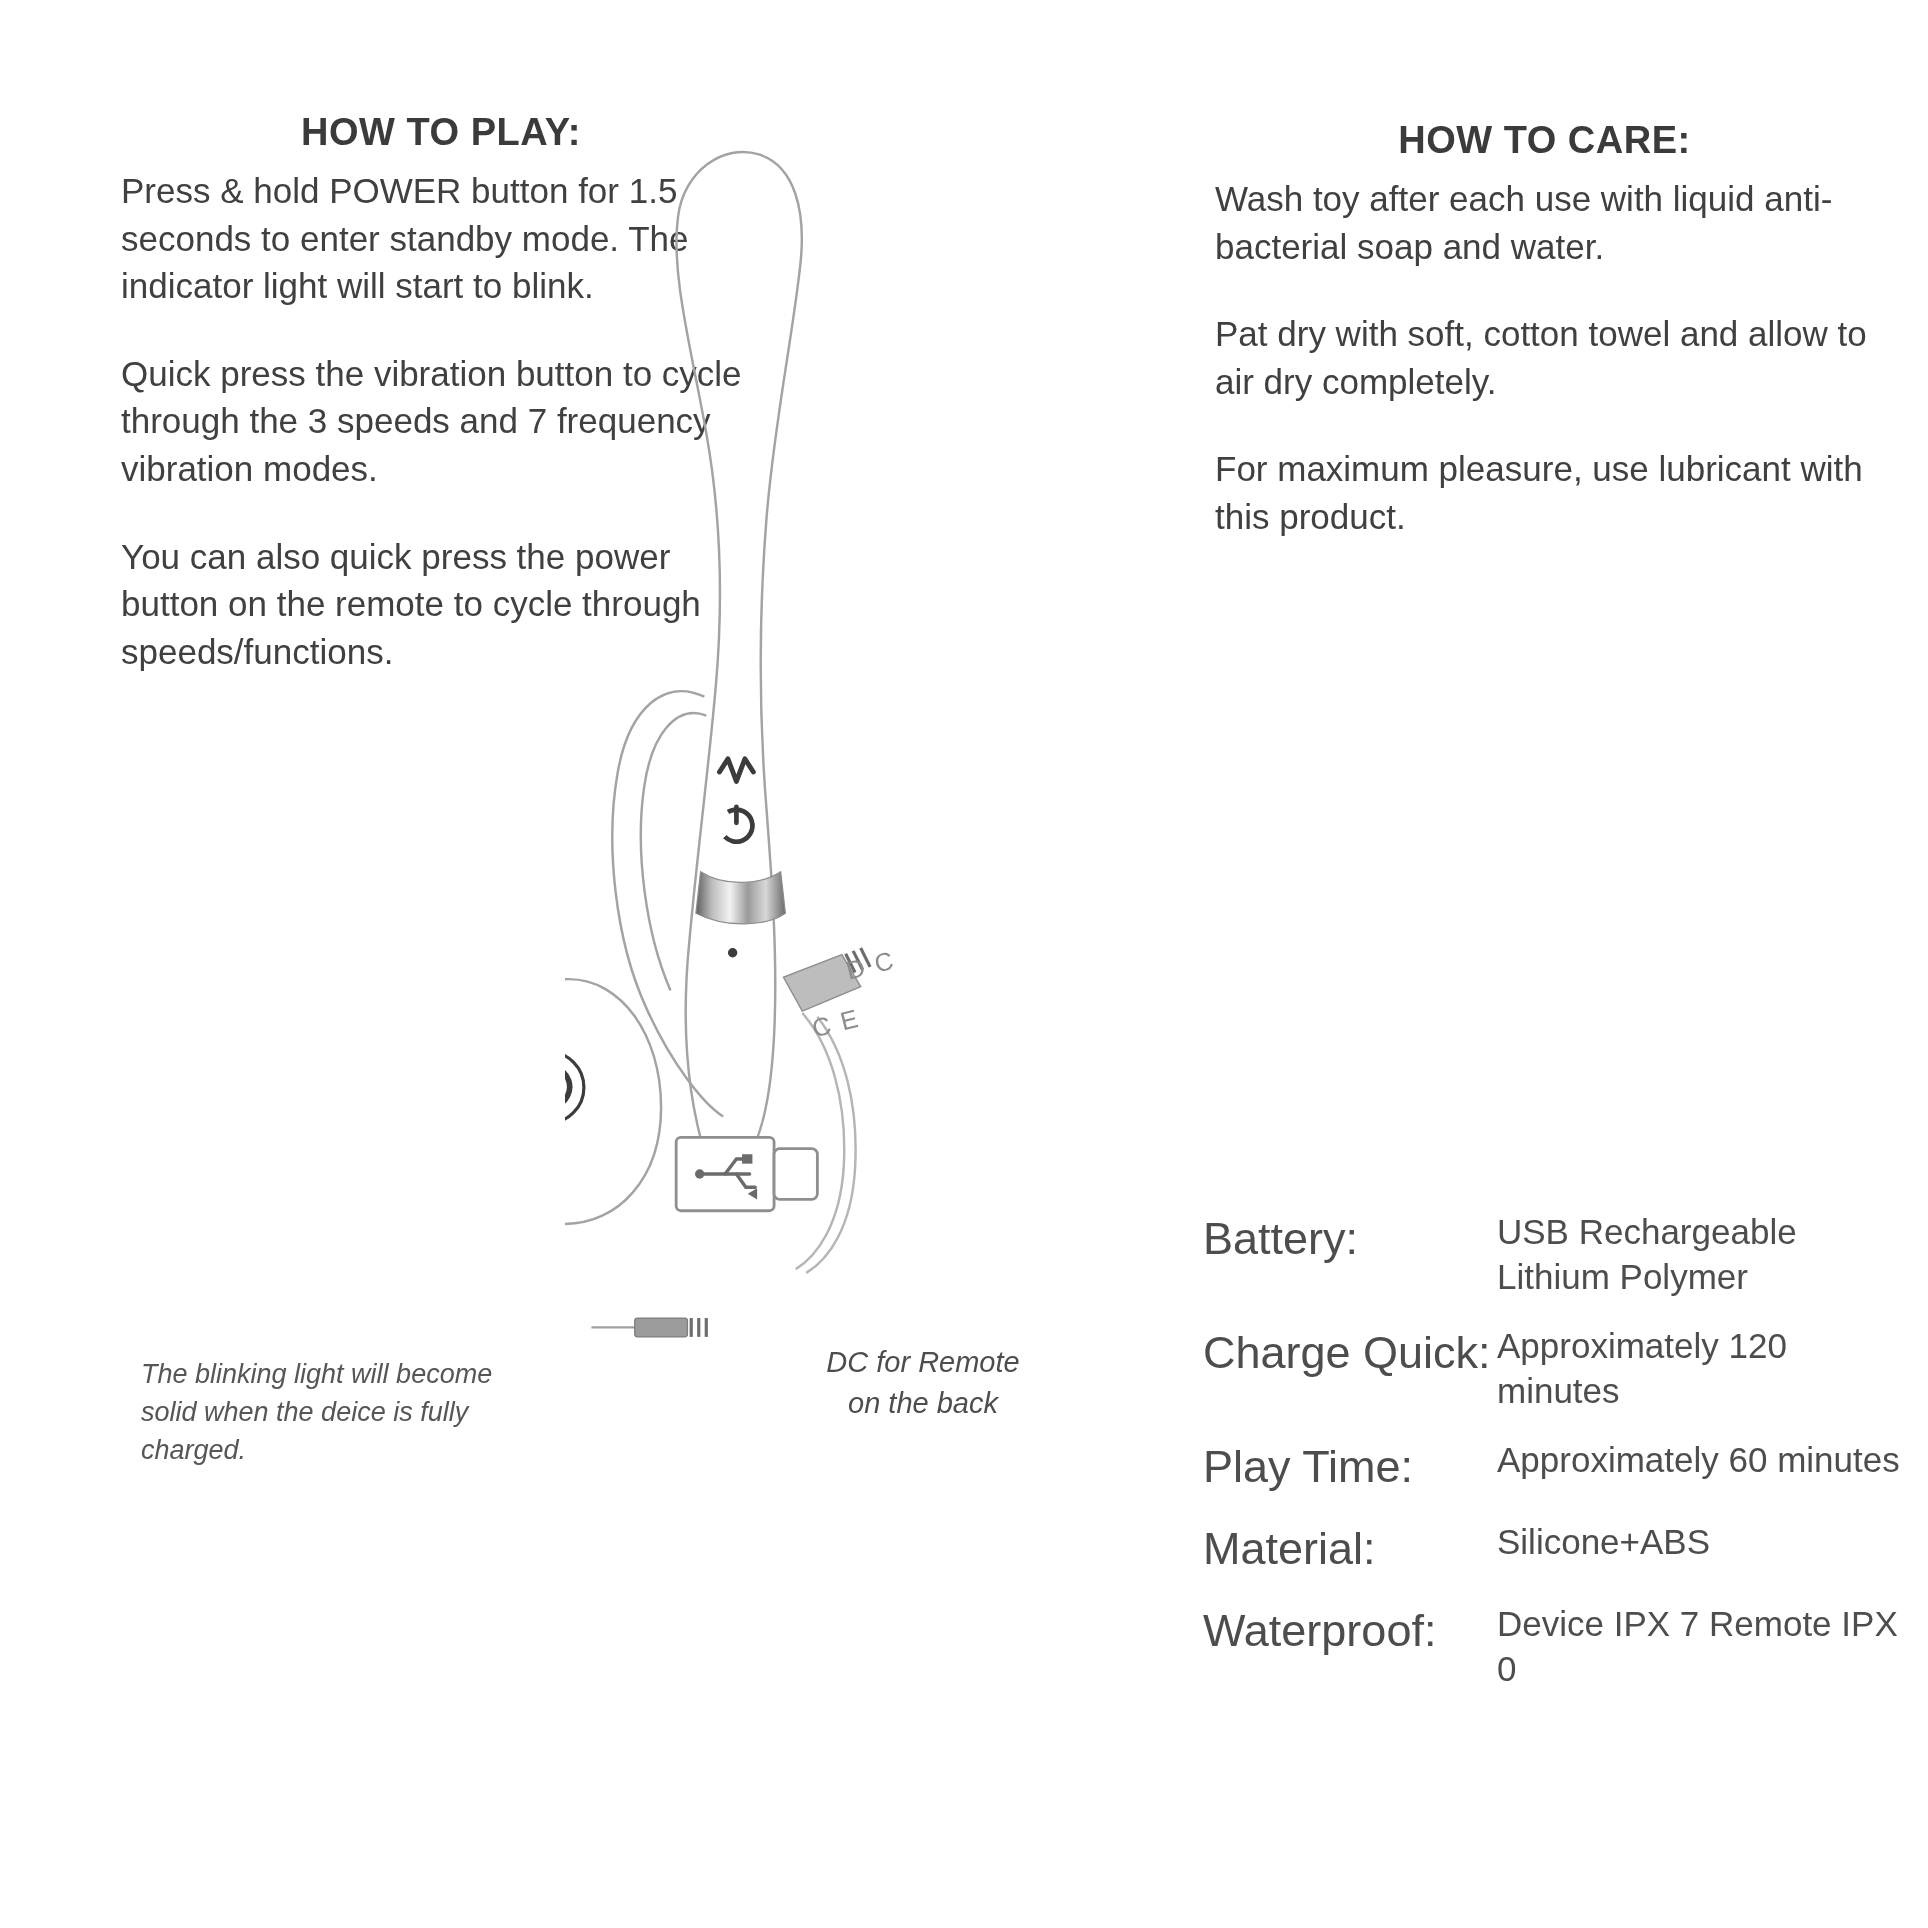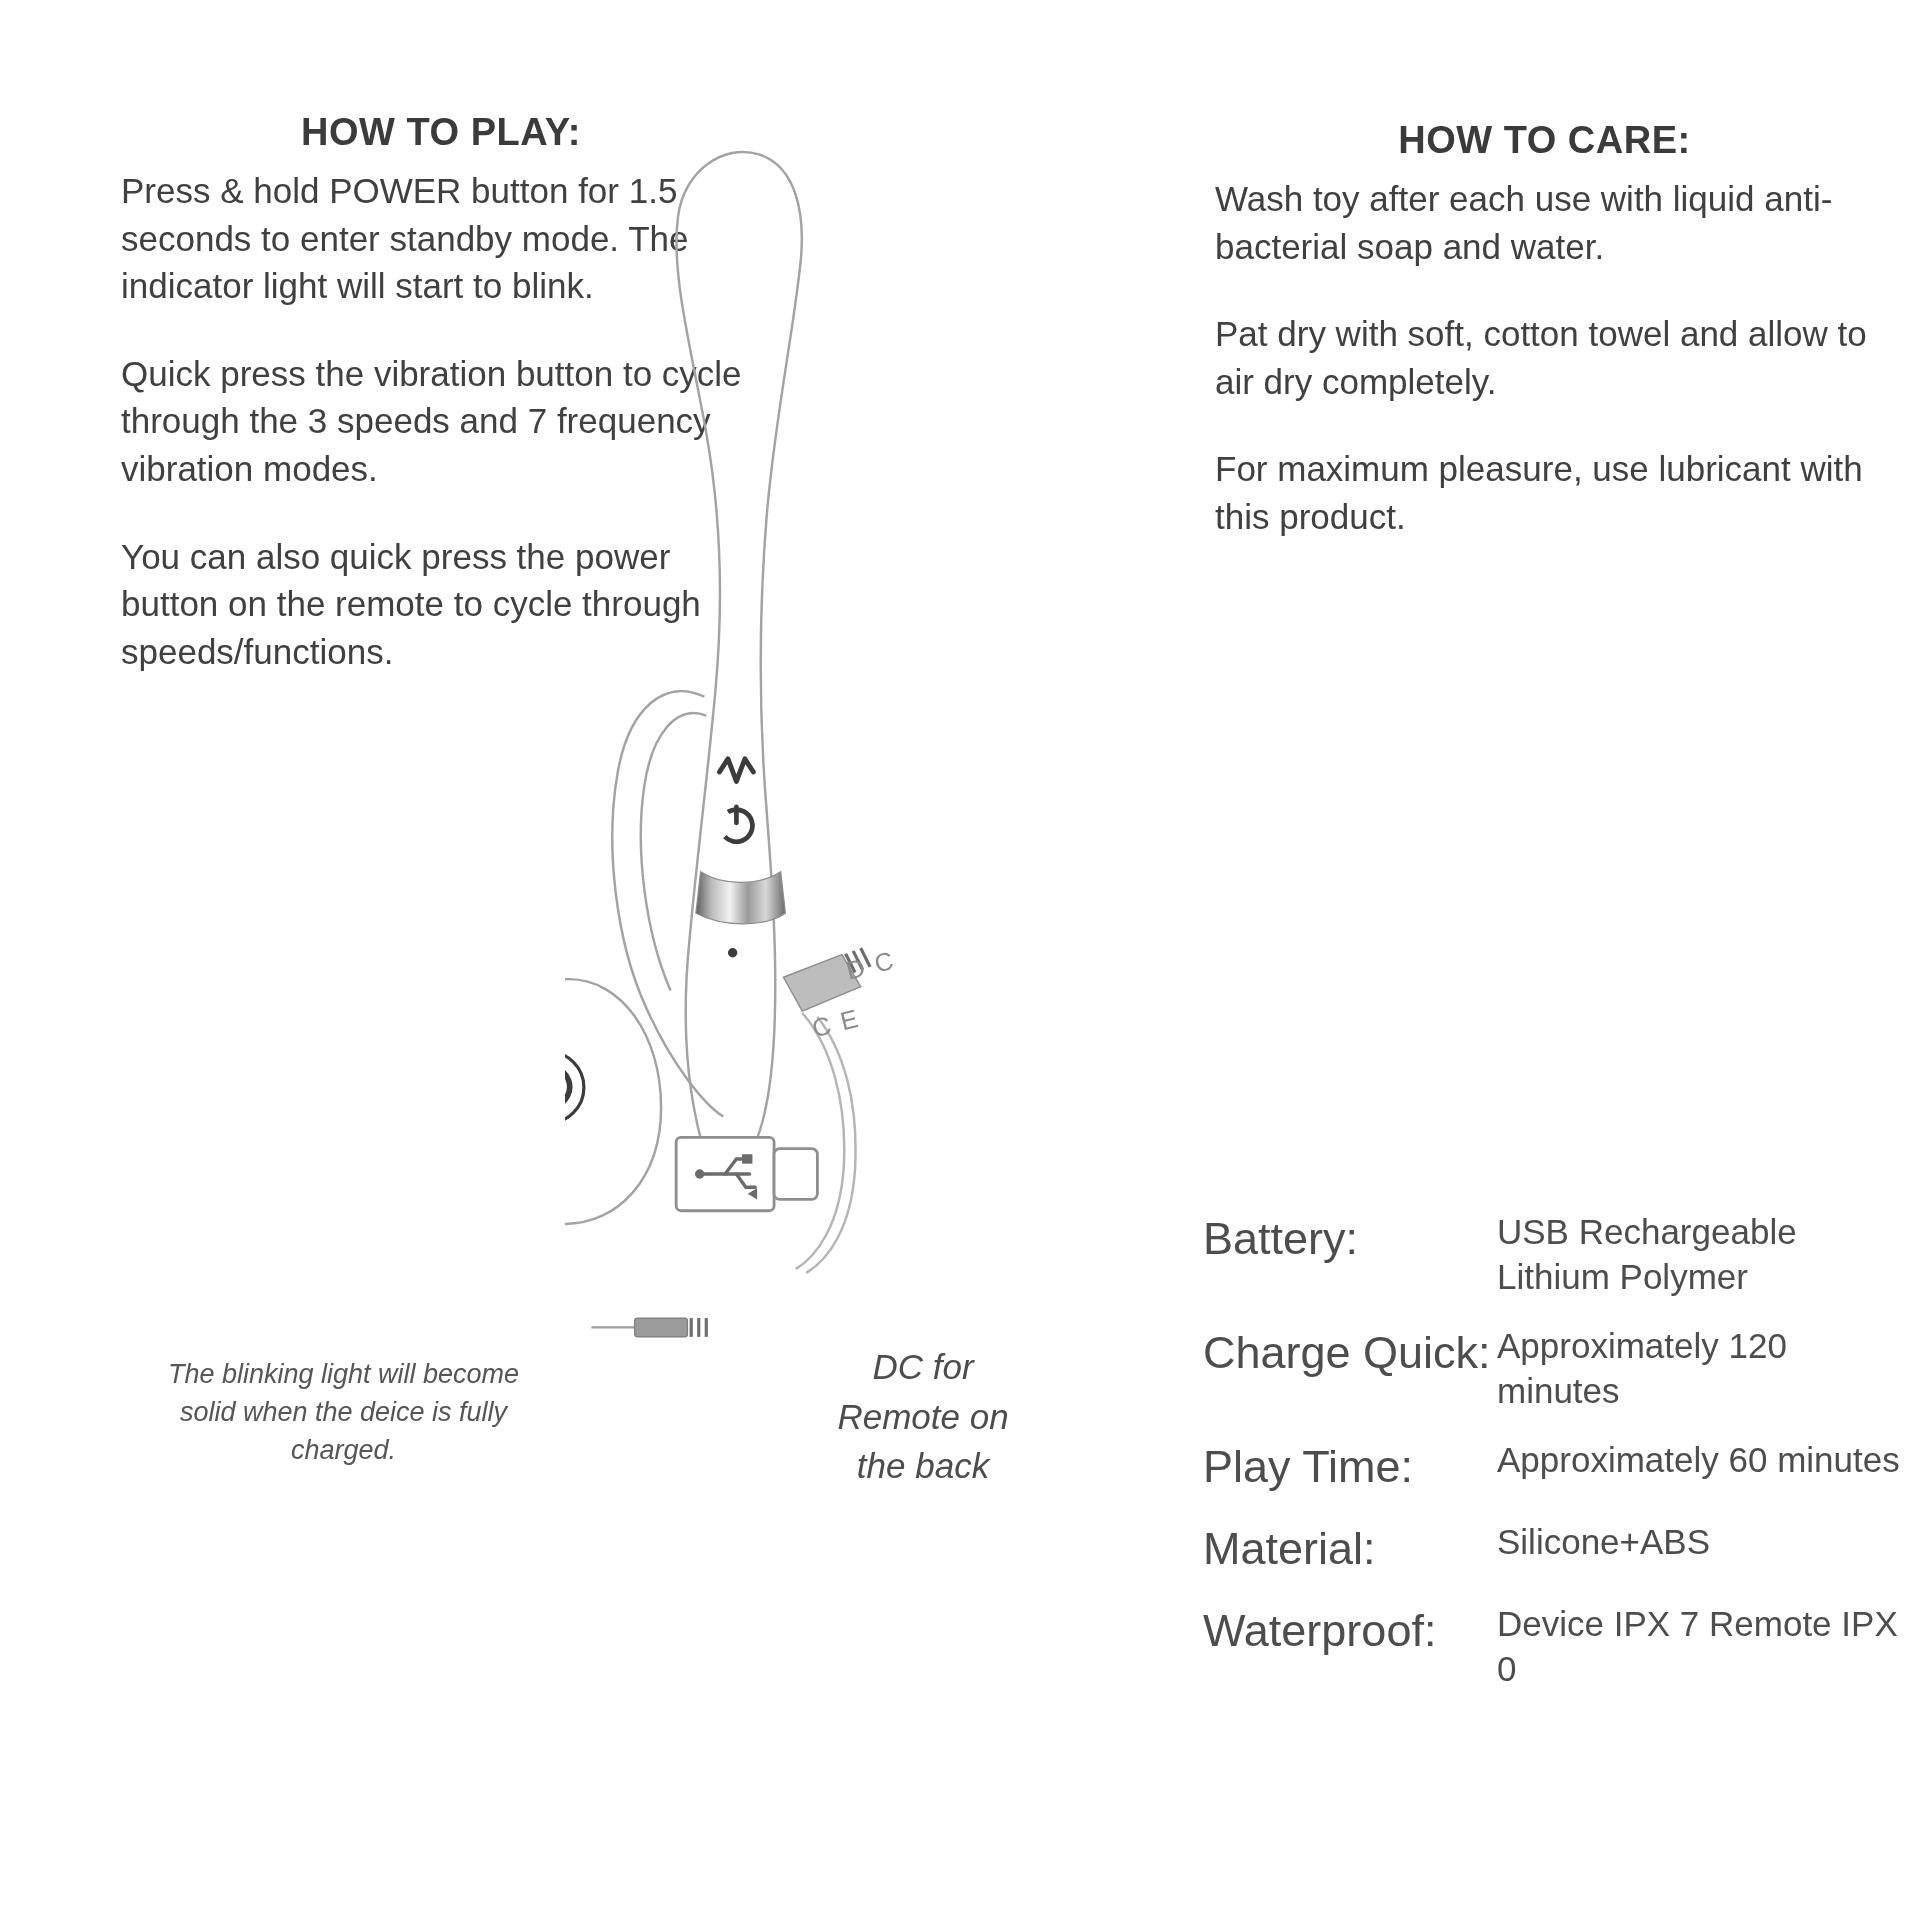--- a/index.html
+++ b/index.html
@@ -52,36 +52,36 @@
     font-weight: 300;
   }
   p.para:last-child { margin-bottom: 0; }
 
   
   .caption {
     position: absolute;
     left: 141px;
     top: 1356px;
     width: 405px;
-    text-align: center;
+    text-align: left;
     font-size: 27px;
     font-style: italic;
     line-height: 1.4;
     color: #565656;
     font-weight: 300;
   }
 
   
   .dc-label {
     position: absolute;
     left: 810px;
     top: 1342px;
     width: 226px;
     text-align: center;
-    font-size: 35px;
+    font-size: 29px;
     font-style: italic;
     line-height: 1.42;
     color: #4d4d4d;
     font-weight: 300;
   }
 
   
   .specs {
     position: absolute;
     left: 1203px;

